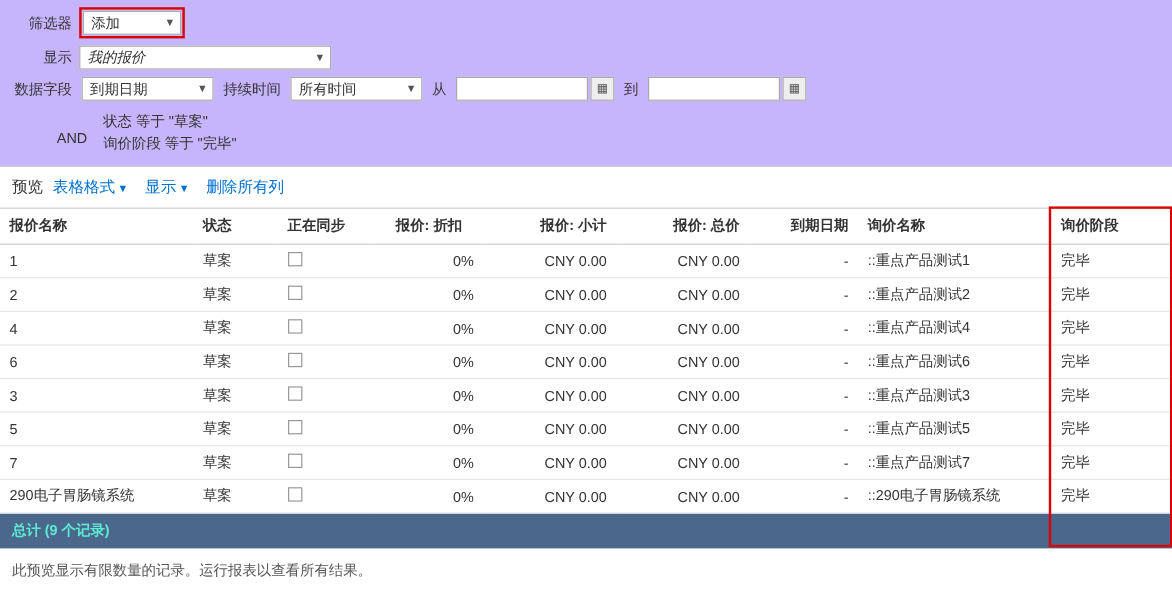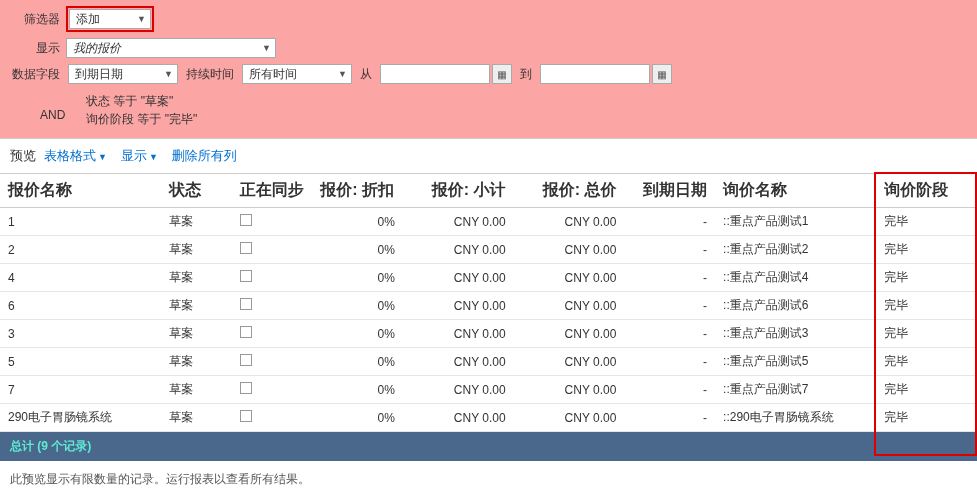--- a/index.html
+++ b/index.html
@@ -5,21 +5,21 @@
   * { box-sizing: border-box; }
   body {
     margin: 0;
     font-family: Arial, "Microsoft YaHei", sans-serif;
     font-size: 12px;
     color: #333;
     background: #fff;
     width: 977px;
   }
   .top-panel {
-    background: #fca5a5;
+    background: #c4b5fd;
     border-bottom: 1px solid #ccc;
     padding: 6px 10px 10px 10px;
   }
   .filter-row {
     display: flex;
     align-items: center;
     margin-bottom: 6px;
   }
   .filter-label {
     width: 50px;
@@ -73,21 +73,21 @@
     color: #555;
   }
   .condition-block {
     margin-left: 30px;
     margin-top: 8px;
     display: flex;
     align-items: flex-start;
   }
   .condition-and {
     width: 40px;
-    text-align: left;
+    text-align: center;
     padding-top: 16px;
     margin-right: 6px;
   }
   .condition-lines div { line-height: 18px; }
   .preview-bar {
     display: flex;
     align-items: center;
     padding: 8px 10px;
     font-size: 13px;
   }
@@ -95,39 +95,39 @@
   .preview-bar .link { color: #0070d2; margin-right: 14px; cursor: pointer; }
   .preview-bar .arrow { font-size: 9px; margin-left: 2px; }
   table {
     width: 100%;
     border-collapse: collapse;
     table-layout: fixed;
   }
   th {
     text-align: left;
     font-weight: bold;
-    font-size: 16px;
+    font-size: 12px;
     padding: 6px 8px;
     border-top: 1px solid #ccc;
     border-bottom: 1px solid #ccc;
     background: #fff;
     white-space: nowrap;
     overflow: hidden;
   }
   td {
     padding: 5px 8px;
     border-bottom: 1px solid #e5e5e5;
     font-size: 12px;
     white-space: nowrap;
     overflow: hidden;
   }
   .col-name { width: 160px; }
   .col-status { width: 70px; }
   .col-sync { width: 80px; text-align: left; }
-  .col-discount { width: 90px; text-align: left; }
+  .col-discount { width: 90px; text-align: center; }
   .col-subtotal { width: 110px; text-align: right; }
   .col-total { width: 110px; text-align: right; }
   .col-due { width: 90px; text-align: right; }
   .col-qname { width: 160px; }
   .col-stage { width: 100px; }
   td.col-discount, td.col-subtotal, td.col-total, td.col-due { text-align: right; }
   .checkbox {
     width: 12px;
     height: 12px;
     border: 1px solid #999;

